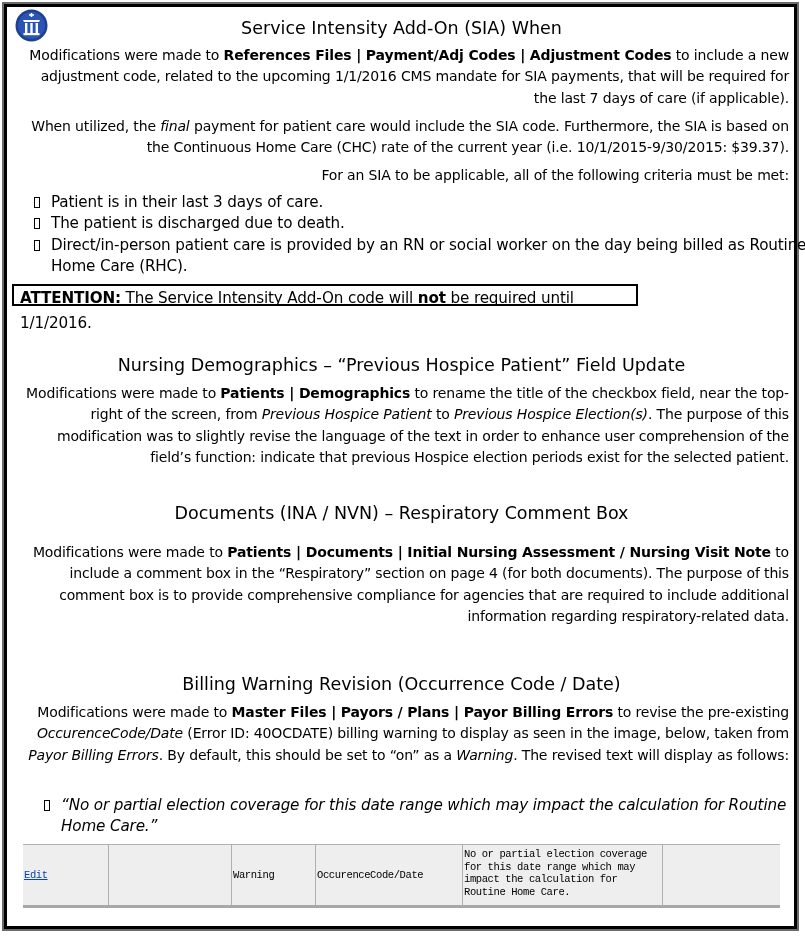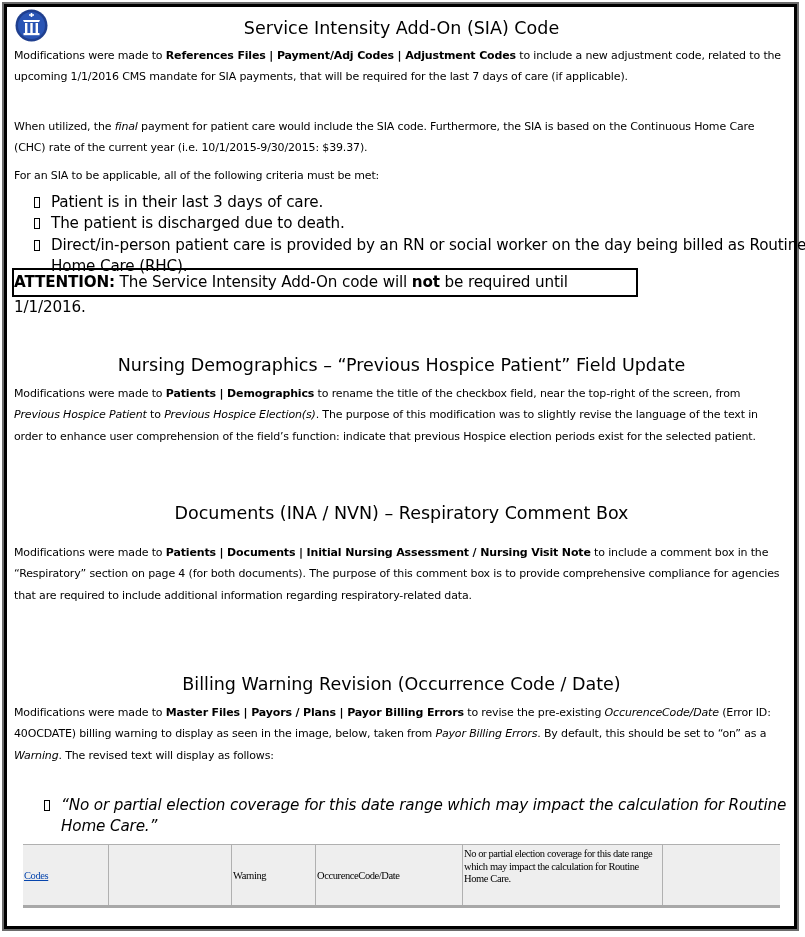--- a/index.html
+++ b/index.html
@@ -5,32 +5,32 @@
     html, body { margin: 0; padding: 0; background: #ffffff; }
     body { width: 805px; height: 937px; position: relative; overflow: hidden;
       font-family: "DejaVu Sans", sans-serif; color: #000; }
     .frame { position: absolute; left: 2px; top: 2px; width: 797px; height: 929px;
       border: 2px solid #6b6b6b; box-sizing: border-box; }
     .frame-inner { position: absolute; left: 4px; top: 4px; width: 793px; height: 925px;
       border: 3px solid #000; box-sizing: border-box; background: #fff; }
     .content { position: absolute; left: 14px; top: 0; width: 775px; }
     .logo { position: absolute; left: 15px; top: 9px; width: 33px; height: 33px; }
     .section-title { font-size: 17.5px; text-align: center; line-height: 22px; margin: 0; font-weight: normal; }
-    p { font-size: 11px; line-height: 21.3px; margin: 0; letter-spacing: -0.15px; }
+    p { font-size: 14px; line-height: 21.3px; margin: 0; letter-spacing: -0.15px; text-align: right; }
     b { font-weight: bold; }
     i { font-style: italic; }
     ul.crit { list-style: none; margin: 0; padding: 0 0 0 20px; }
     ul.crit li { font-size: 15.2px; line-height: 21.3px; position: relative; padding-left: 17px; letter-spacing: -0.15px; }
     ul.crit li .box { position: absolute; left: 0; top: 5px; width: 6px; height: 11px; border: 1px solid #000; box-sizing: border-box; }
-    .attention { position: absolute; left: 12px; top: 268px; width: 626px; height: 29px; border: 2px solid #000;
-      box-sizing: border-box; font-size: 15.2px; line-height: 25px; letter-spacing: -0.15px; }
+    .attention { position: absolute; left: 12px; top: 284px; width: 626px; height: 22px; border: 2px solid #000;
+      box-sizing: border-box; font-size: 15.2px; line-height: 25px; padding-left: 6px; letter-spacing: -0.15px; }
     .tbl { position: absolute; left: 23px; top: 844px; width: 757px; height: 60px; background: #eeeeee;
       border-top: 1px solid #b0b0b0; border-bottom: 3px solid #a8a8a8; display: flex; }
     .tbl .cell { border-right: 1px solid #b0b0b0; box-sizing: border-box; font-size: 10.5px;
-      font-family: Liberation Serif, serif; display: flex; align-items: center; padding-left: 1px; letter-spacing: -0.4px; }
+      font-family: Liberation Mono, monospace; display: flex; align-items: center; padding-left: 1px; letter-spacing: -0.4px; }
     .tbl .cell:last-child { border-right: 1px solid #b0b0b0; align-items: flex-start; line-height: 12.5px; padding-top: 3px; padding-right: 3px; }
     .tbl a { color: #0645ad; text-decoration: underline; }
   </style>
 </head>
 <body>
 
 <div class="frame"></div>
 <div class="frame-inner"></div>
 
 <svg class="logo" viewBox="0 0 33 33">
@@ -39,21 +39,21 @@
   <path d="M16.5 4 L16.5 8 M14 6 L19 6" stroke="#fff" stroke-width="1.6"></path>
   <path d="M8 11 L25 11 L24 13 L9 13 Z" fill="#fff"></path>
   <rect x="10" y="14" width="2.4" height="10" fill="#fff"></rect>
   <rect x="15.3" y="14" width="2.4" height="10" fill="#fff"></rect>
   <rect x="20.6" y="14" width="2.4" height="10" fill="#fff"></rect>
   <rect x="8.5" y="24" width="16" height="2.2" fill="#fff"></rect>
 </svg>
 
 <div class="content">
 
-  <h2 class="section-title" style="position:absolute; left:0; top:17px; width:775px;">Service Intensity Add-On (SIA) Code</h2>
+  <h2 class="section-title" style="position:absolute; left:0; top:17px; width:775px;">Service Intensity Add-On (SIA) When</h2>
 
   <p style="position:absolute; left:0; top:45px; width:775px;"><span>Modifications were made to </span><b>References Files | Payment/Adj Codes | Adjustment Codes</b><span> to include a new adjustment code, related to the upcoming 1/1/2016 CMS mandate for SIA payments, that will be required for the last 7 days of care (if applicable).</span></p>
 
   <p style="position:absolute; left:0; top:116px; width:775px;"><span>When utilized, the </span><i>final</i><span> payment for patient care would include the SIA code. Furthermore, the SIA is based on the Continuous Home Care (CHC) rate of the current year (i.e. 10/1/2015-9/30/2015: $39.37).</span></p>
 
   <p style="position:absolute; left:0; top:165px; width:775px;">For an SIA to be applicable, all of the following criteria must be met:</p>
 
   <ul class="crit" style="position:absolute; left:0; top:192px; width:775px;">
     <li><span class="box"></span><span>Patient is in their last 3 days of care.</span></li>
     <li><span class="box"></span><span>The patient is discharged due to death.</span></li>
@@ -74,19 +74,19 @@
 
   <ul class="crit" style="position:absolute; left:10px; top:795px; width:755px;">
     <li><span class="box"></span><i>“No or partial election coverage for this date range which may impact the calculation for Routine Home Care.”</i></li>
   </ul>
 </div>
 
 <div class="attention"><b>ATTENTION:</b><span> The Service Intensity Add-On code will </span><b>not</b><span> be required until 1/1/2016.</span></div>
 
 <div class="tbl">
   <div class="cell" style="width:86px;">
-      <a href="#">Codes</a>
+      <a href="#">Edit</a>
     </div>
   <div class="cell" style="width:123px;"></div>
   <div class="cell" style="width:84px;">Warning</div>
   <div class="cell" style="width:147px;">OccurenceCode/Date</div>
   <div class="cell" style="width:200px;">No or partial election coverage for this date range which may impact the calculation for Routine Home Care.</div>
 </div>
 
 </body></html>

